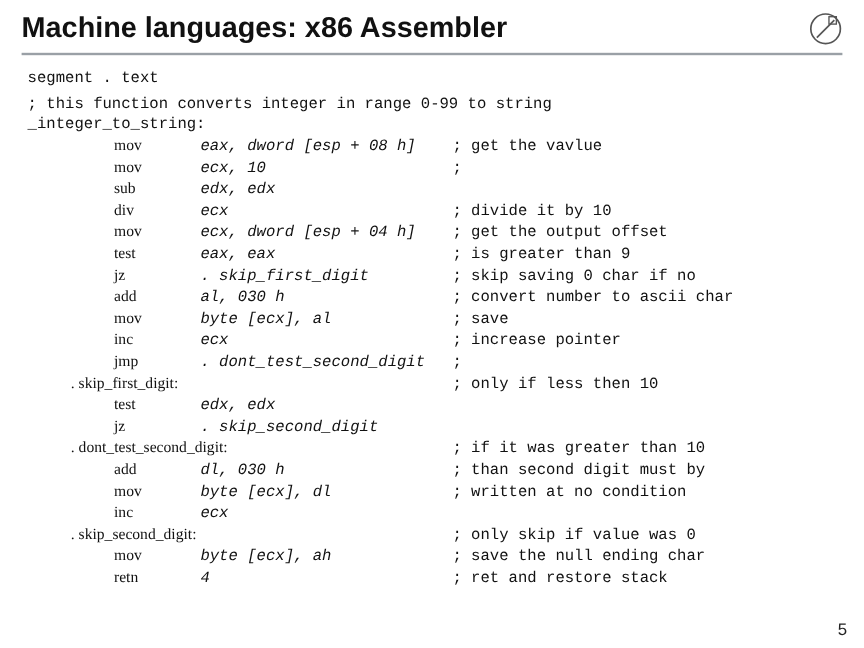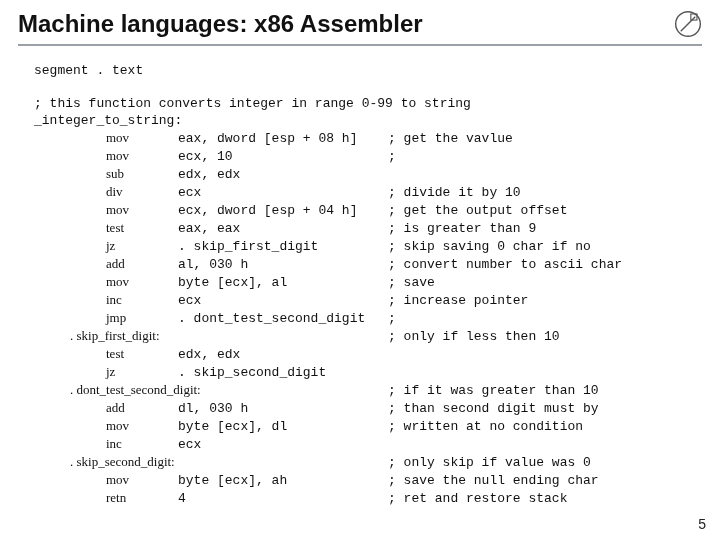--- a/index.html
+++ b/index.html
@@ -36,32 +36,32 @@
     right: 18px;
     width: 28px;
     height: 28px;
   }
   .logo svg { width: 28px; height: 28px; }
   pre.code {
     font-family: "Courier New", Courier, monospace;
     font-size: 13px;
     line-height: 17px;
     white-space: pre;
-    margin: 16px;
+    margin: 5px;
     color: #111;
   }
   .seg {
     margin-left: 14px;
     margin-bottom: 10px;
   }
   .row { display: block; }
   .col-ind { display: inline-block; width: 72px; }
   .col-ind2 { display: inline-block; width: 36px; }
   .col-op  { display: inline-block; width: 72px; font-family: Liberation Serif, serif; }
-  .col-arg { display: inline-block; width: 210px; }
+  .col-arg { display: inline-block; width: 210px; font-style: italic; }
   .page-num {
     position: absolute;
     bottom: 8px;
     right: 14px;
     font-size: 14px;
     color: #222;
   }
 </style>
 </head>
 <body>

